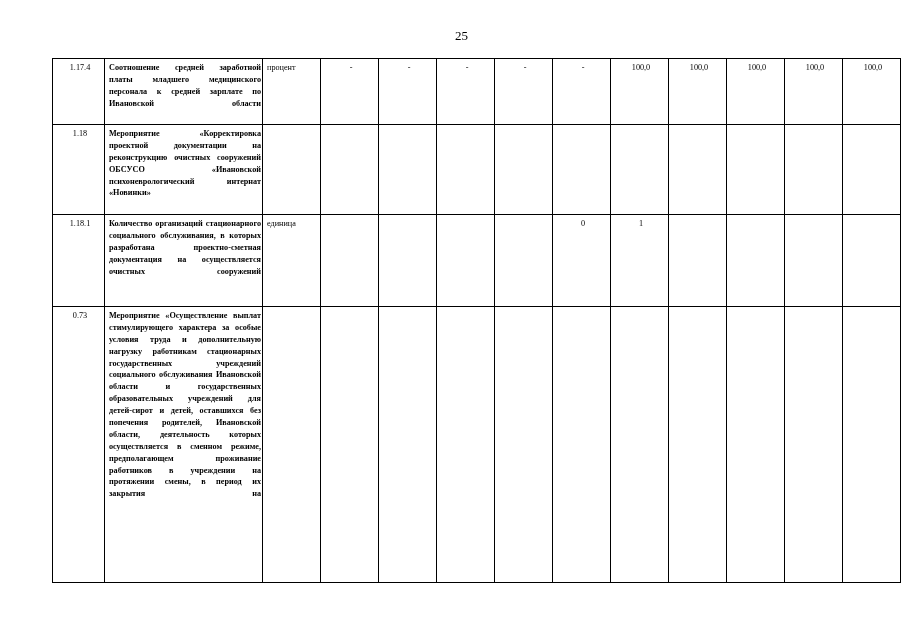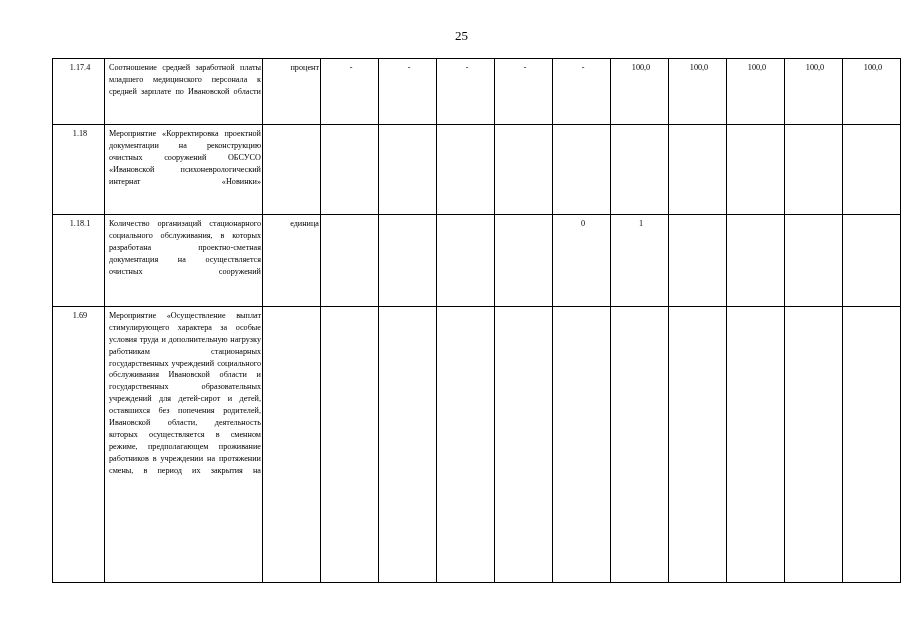--- a/index.html
+++ b/index.html
@@ -57,35 +57,36 @@
     padding-top: 4px;
   }
   td.c-name {
     width: 152px;
     text-align: justify;
     text-align-last: justify;
     hyphens: none;
   }
   td.c-unit {
     width: 52px;
-    text-align: right;
+    text-align: left;
     font-size: 8.4px;
     padding-top: 4px;
   }
   td.c-val {
     width: 52px;
     text-align: center;
     font-size: 8.6px;
     padding-top: 4px;
   }
   .name-text {
     display: block;
     text-align: justify;
     text-align-last: justify;
     word-spacing: 0.5px;
+    font-weight: bold;
   }
   .tall-1 { height: 66px; }
   .tall-2 { height: 90px; }
   .tall-3 { height: 92px; }
   .tall-4 { height: 276px; }
 </style>
 </head>
 <body>
 
 <div class="page">
@@ -143,21 +144,21 @@
           <td class="c-val"></td>
           <td class="c-val">0</td>
           <td class="c-val">1</td>
           <td class="c-val"></td>
           <td class="c-val"></td>
           <td class="c-val"></td>
           <td class="c-val"></td>
         </tr>
 
         <tr class="tall-4">
-          <td class="c-num">1.69</td>
+          <td class="c-num">0.73</td>
           <td class="c-name">
               <span class="name-text">Мероприятие «Осуществление выплат стимулирующего характера за особые условия труда и дополнительную нагрузку работникам стационарных государственных учреждений социального обслуживания Ивановской области и государственных образовательных учреждений для детей-сирот и детей, оставшихся без попечения родителей, Ивановской области, деятельность которых осуществляется в сменном режиме, предполагающем проживание работников в учреждении на протяжении смены, в период их закрытия на</span>
             </td>
           <td class="c-unit"></td>
           <td class="c-val"></td>
           <td class="c-val"></td>
           <td class="c-val"></td>
           <td class="c-val"></td>
           <td class="c-val"></td>
           <td class="c-val"></td>

